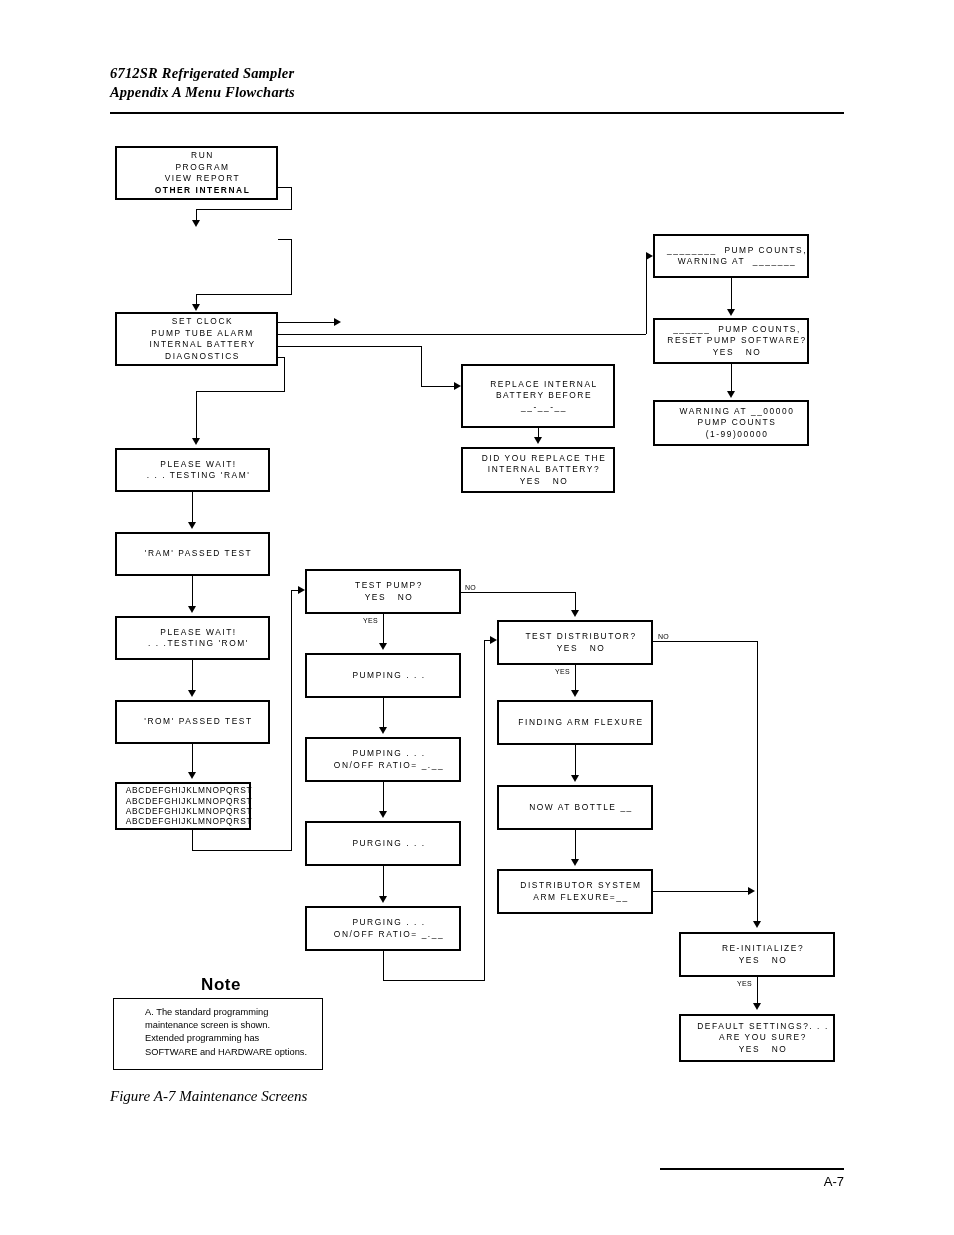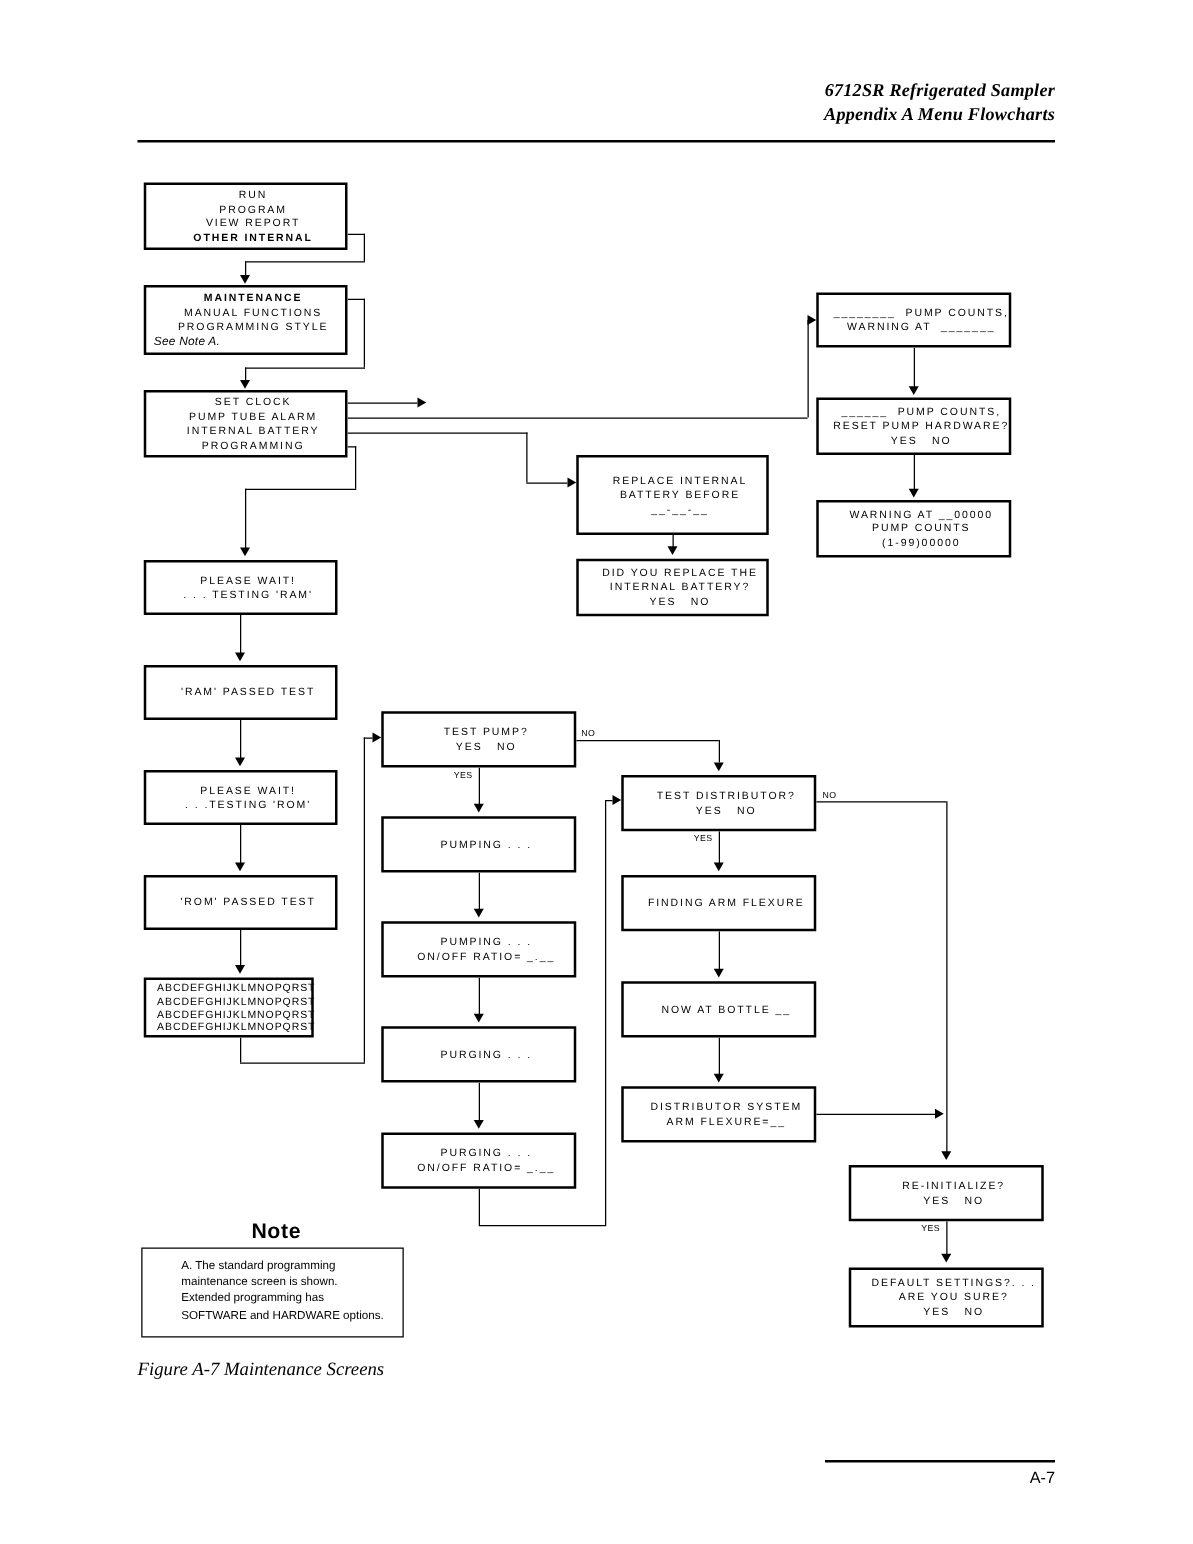--- a/index.html
+++ b/index.html
@@ -16,21 +16,21 @@
     overflow: hidden;
   }
   .page { position: absolute; inset: 0; }
 
   
   .header {
     position: absolute;
     left: 110px; top: 64px; width: 734px;
   }
   .header-line {
-    text-align: right;
+    text-align: left;
     font-family: "Liberation Serif", serif;
     font-style: italic;
     font-weight: bold;
     font-size: 14.5px;
     letter-spacing: 0.2px;
     line-height: 19px;
   }
   .header-rule {
     position: absolute;
     left: 110px; top: 112px;
@@ -176,43 +176,37 @@
   </div>
   <div class="header-rule"></div>
 
   <div class="box" style="left:115px; top:146px; width:163px; height:54px;">
     <div class="ln">RUN</div>
     <div class="ln">PROGRAM</div>
     <div class="ln">VIEW REPORT</div>
     <div class="ln bold">OTHER INTERNAL</div>
   </div>
 
-  <div class="box" style="left:115px; top:228px; width:163px; height:56px;">
-    <div class="ln bold">MAINTENANCE</div>
-    <div class="ln">MANUAL FUNCTIONS</div>
-    <div class="ln">PROGRAMMING STYLE</div>
-    <div class="ln note-italic">See Note A.</div>
-  </div>
 
   <div class="box" style="left:115px; top:312px; width:163px; height:54px;">
     <div class="ln">SET CLOCK</div>
     <div class="ln">PUMP TUBE ALARM</div>
     <div class="ln">INTERNAL BATTERY</div>
-    <div class="ln">PROGRAMMING</div>
+    <div class="ln">DIAGNOSTICS</div>
   </div>
 
 
   <div class="box" style="left:653px; top:234px; width:156px; height:44px;">
     <div class="ln">________  PUMP COUNTS,</div>
     <div class="ln">WARNING AT  _______</div>
   </div>
 
   <div class="box" style="left:653px; top:318px; width:156px; height:46px;">
     <div class="ln">______  PUMP COUNTS,</div>
-    <div class="ln">RESET PUMP HARDWARE?</div>
+    <div class="ln">RESET PUMP SOFTWARE?</div>
     <div class="ln">YES   NO</div>
   </div>
 
   <div class="box" style="left:653px; top:400px; width:156px; height:46px;">
     <div class="ln">WARNING AT __00000</div>
     <div class="ln">PUMP COUNTS</div>
     <div class="ln">(1-99)00000</div>
   </div>
 
   <div class="box" style="left:461px; top:364px; width:154px; height:64px;">

